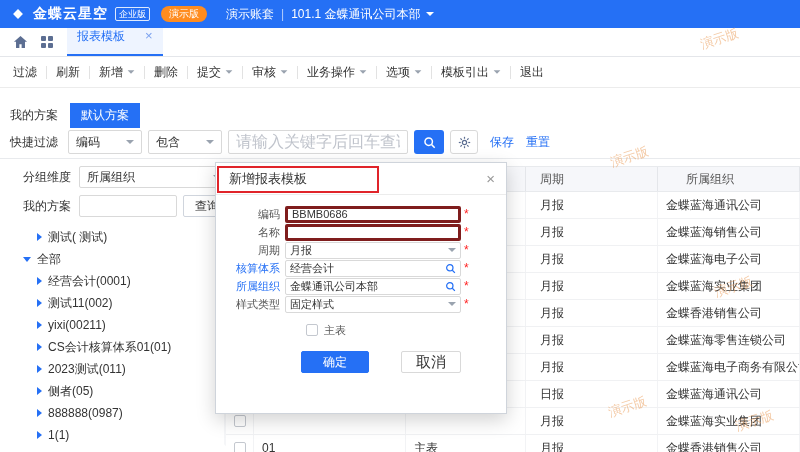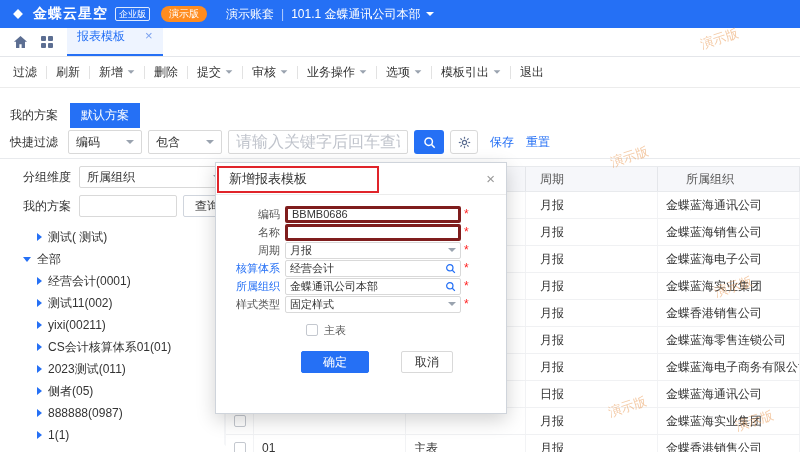--- a/index.html
+++ b/index.html
@@ -83,21 +83,21 @@
   .dlg-form{padding-top:10px;}
   .dlg-row{display:flex;align-items:center;height:18px;}
   .dlg-label{width:64px;text-align:right;margin-right:5px;font-size:11px;color:#555;}
   .dlg-label.link-label{color:#2570f5;cursor:pointer;}
   .dlg-input{width:176px;height:17px;border:3px solid #7f1d1d;border-radius:2px;font-size:11px;padding:0 4px;color:#333;font-family:inherit;}
   .dlg-select{width:176px;height:17px;border:1px solid #d9d9d9;border-radius:2px;display:flex;align-items:center;justify-content:space-between;padding:0 4px;font-size:11px;background:#fff;cursor:pointer;}
   .req{color:#f22;margin-left:3px;font-size:12px;}
   .dlg-chkrow{display:flex;align-items:center;gap:6px;margin:9px 0 0 90px;height:16px;font-size:11px;color:#555;}
   .dlg-btns{display:flex;gap:32px;margin:13px 0 0 85px;}
   .btn-ok{width:68px;height:22px;background:#2570f5;color:#fff;border:1px solid #2570f5;border-radius:2px;font-size:12px;cursor:pointer;font-family:inherit;}
-  .btn-cancel{width:52px;height:22px;background:#fff;color:#333;border:1px solid #d9d9d9;border-radius:2px;font-size:12px;cursor:pointer;font-family:Liberation Sans, sans-serif;}
+  .btn-cancel{width:60px;height:22px;background:#fff;color:#333;border:1px solid #d9d9d9;border-radius:2px;font-size:15px;cursor:pointer;font-family:Liberation Sans, sans-serif;}
 
   
   .annotation{position:absolute;left:217px;top:166px;width:162px;height:27px;border:2px solid #e0242a;z-index:30;pointer-events:none;}
 
   
   .wm{position:absolute;color:#eba05f;opacity:.55;font-size:13px;transform:rotate(-18deg);z-index:15;pointer-events:none;}
   .wm1{left:700px;top:30px;}
   .wm2{left:610px;top:148px;}
   .wm3{left:714px;top:278px;}
   .wm4{left:608px;top:398px;}

